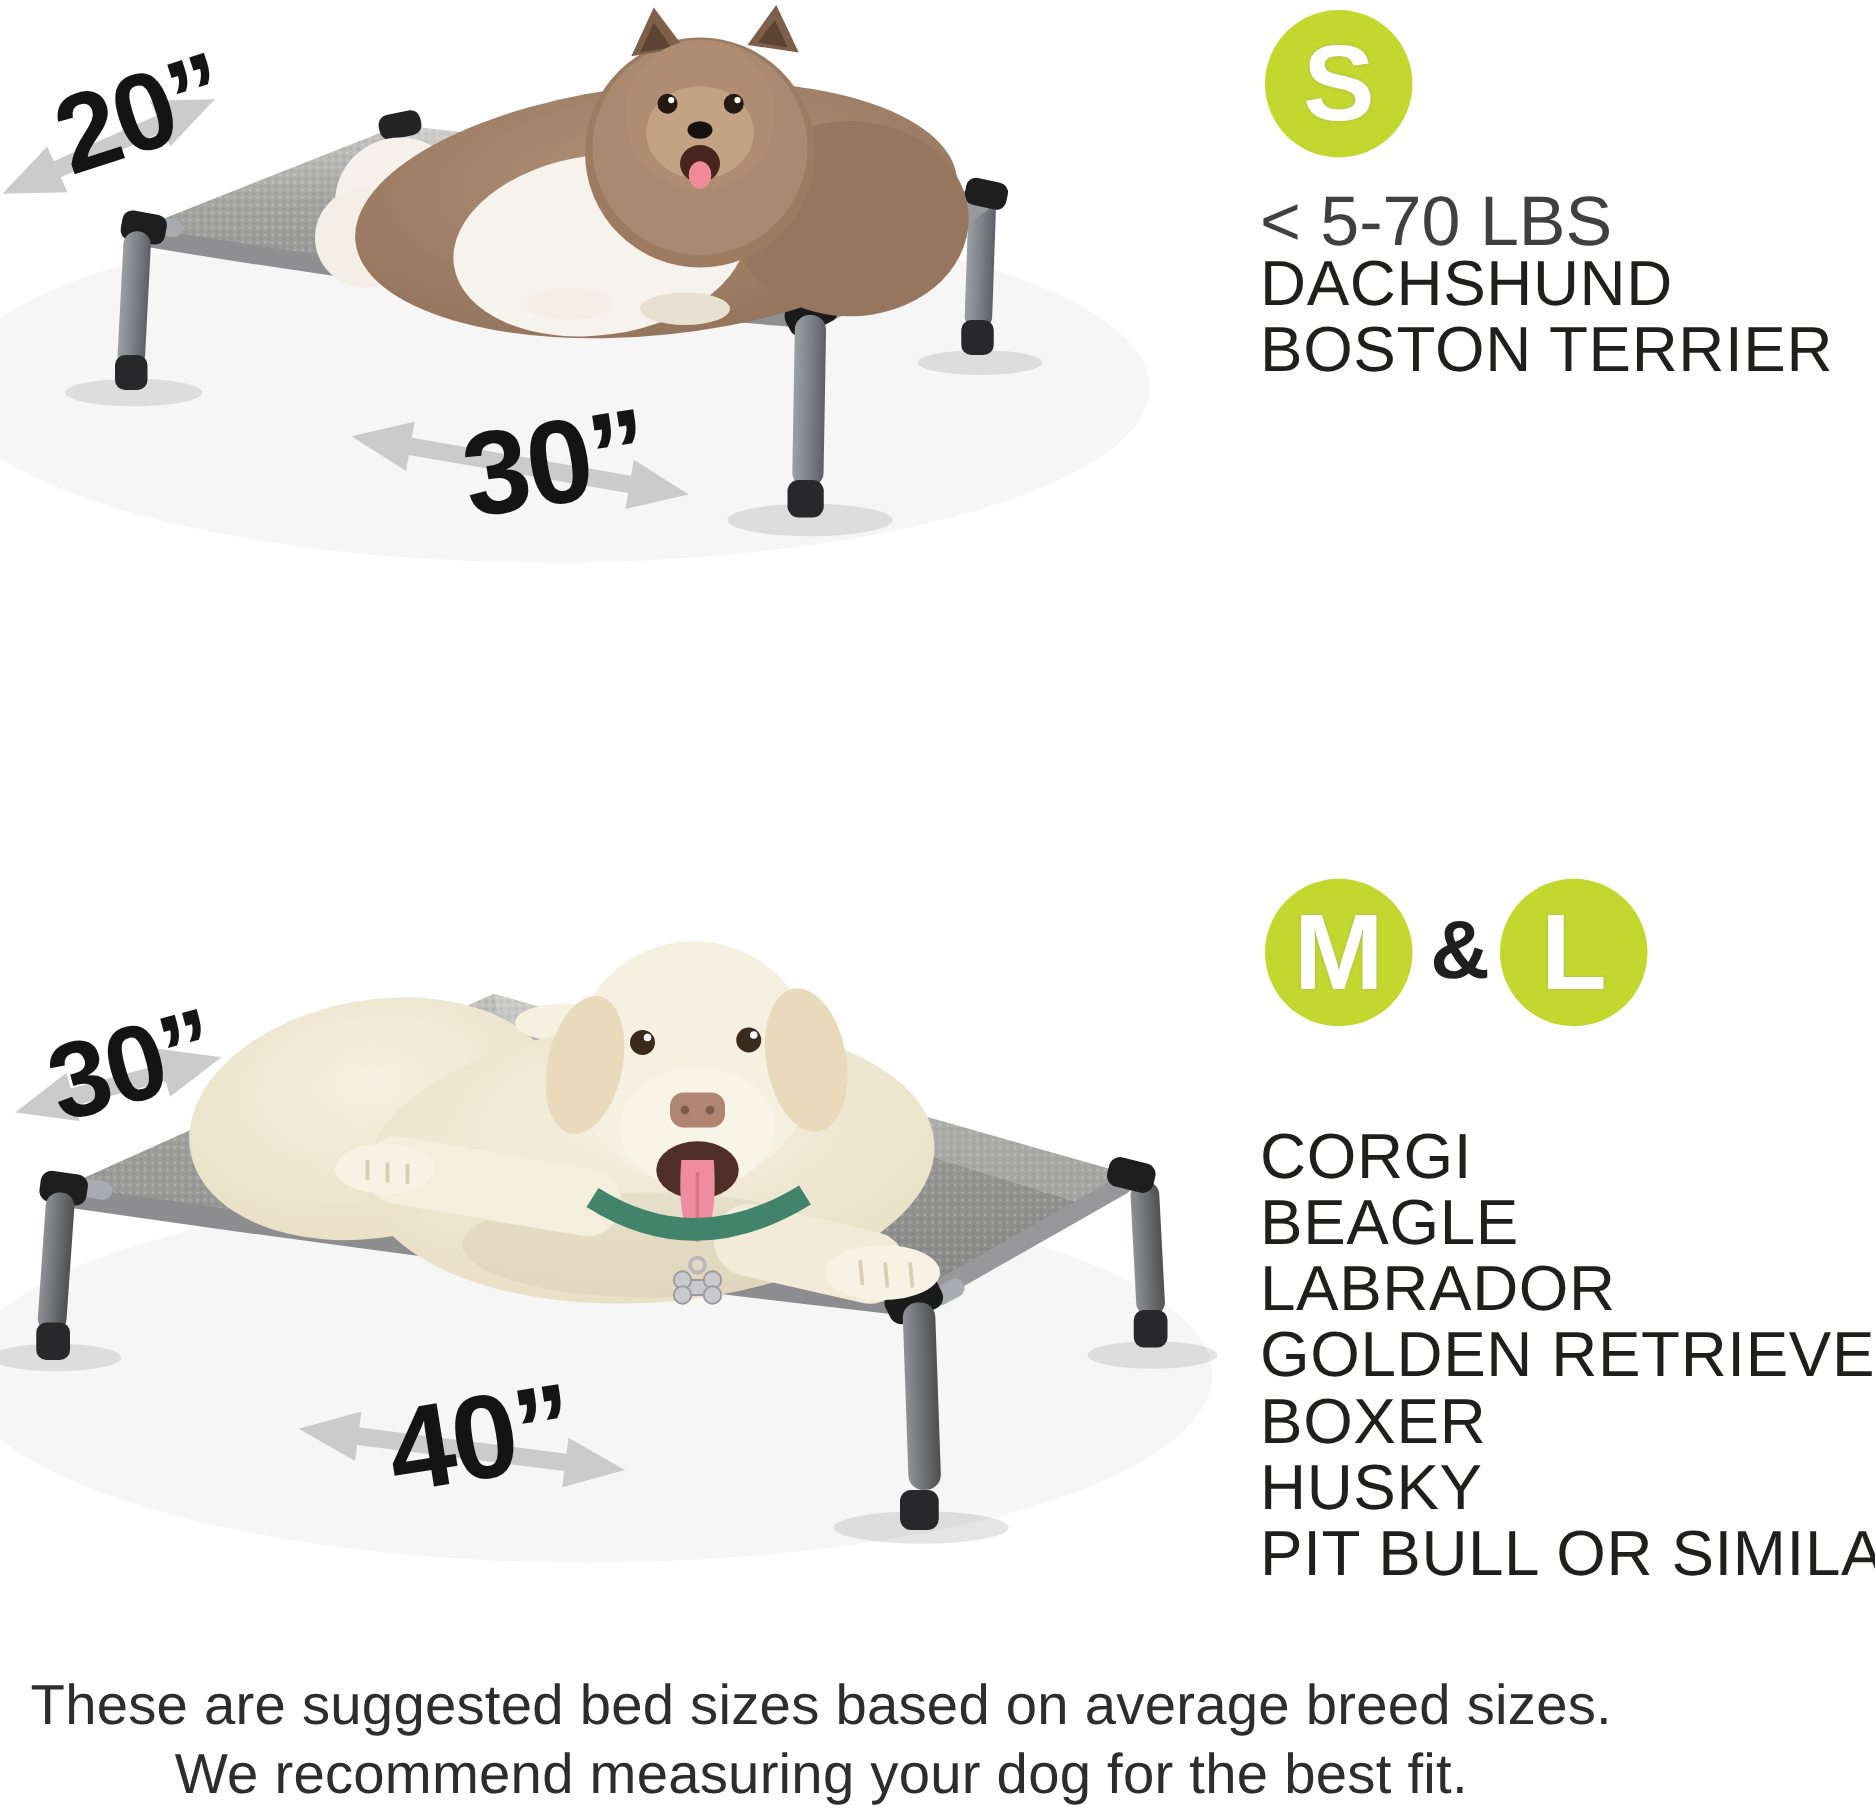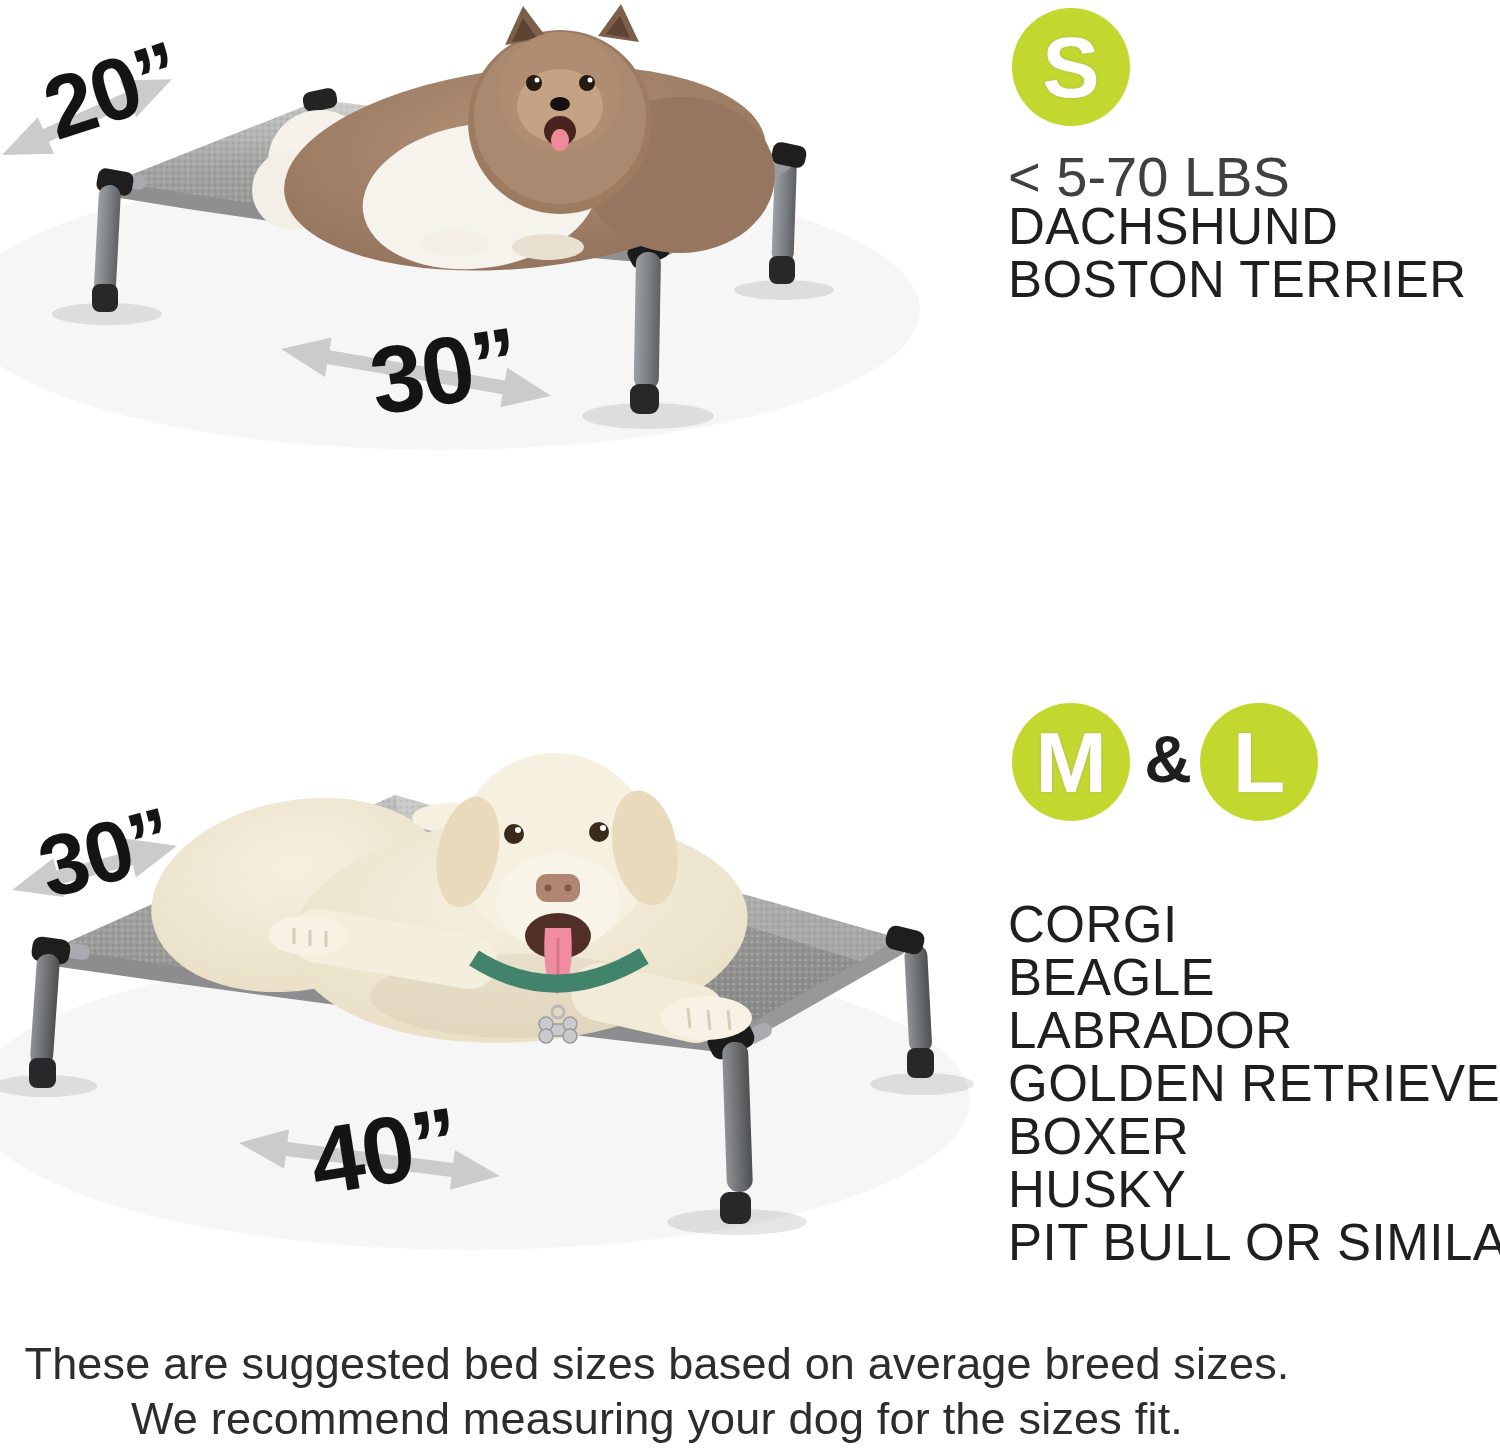--- a/index.html
+++ b/index.html
@@ -297,16 +297,16 @@
     <div>BEAGLE</div>
     <div>LABRADOR</div>
     <div>GOLDEN RETRIEVER</div>
     <div>BOXER</div>
     <div>HUSKY</div>
     <div>PIT BULL OR SIMILAR</div>
   </div>
 
   <div class="footer">
     <div>These are suggested bed sizes based on average breed sizes.</div>
-    <div>We recommend measuring your dog for the sizes fit.</div>
+    <div>We recommend measuring your dog for the best fit.</div>
   </div>
 
 </div>
 
 </body></html>

